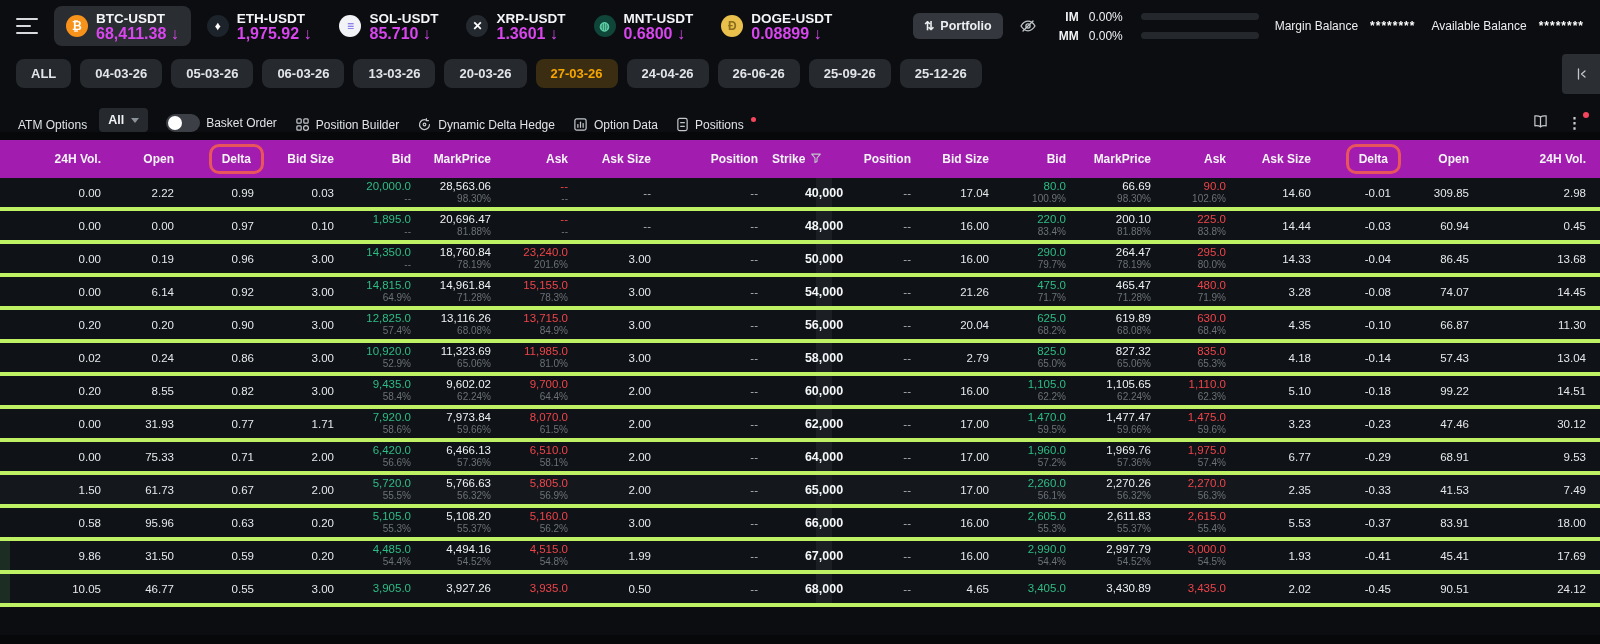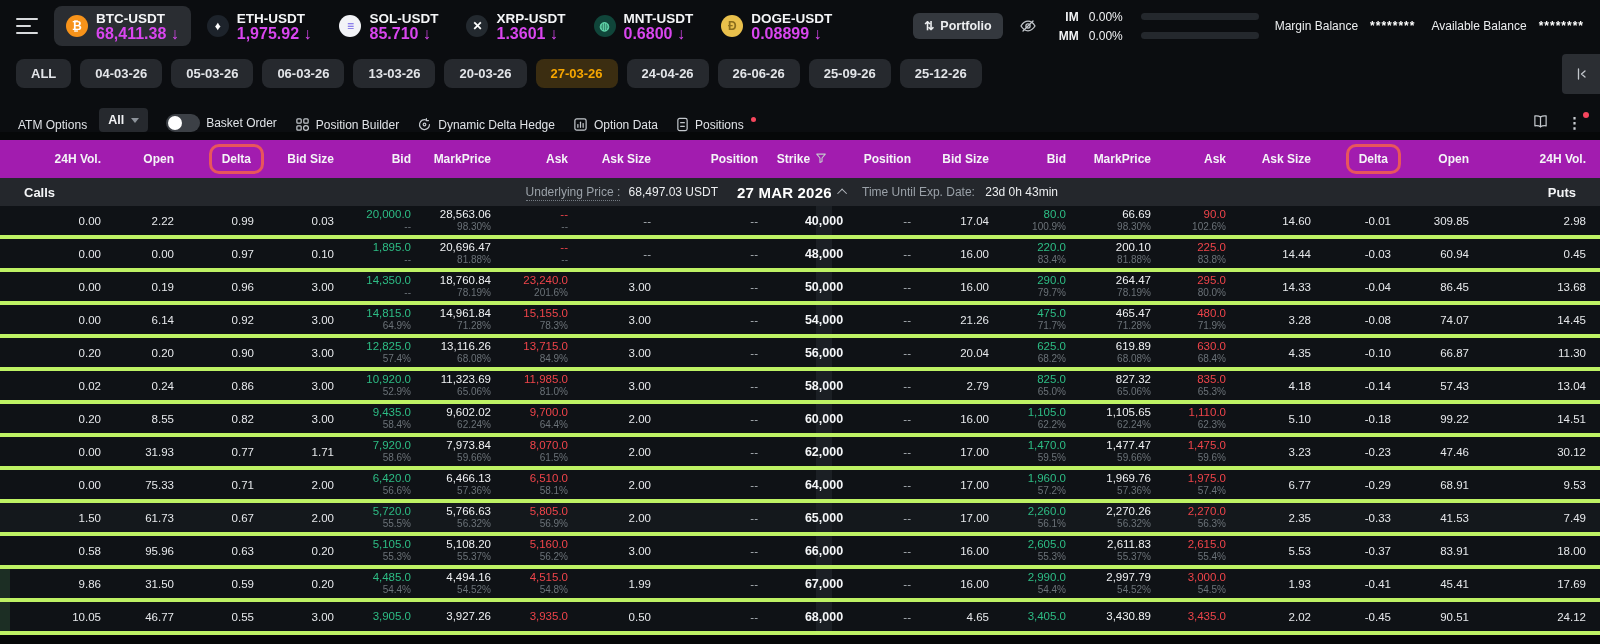--- a/index.html
+++ b/index.html
@@ -52,21 +52,21 @@
   .toolbar-right { margin-left:auto; display:flex; align-items:center; gap:18px; }
   .dots { position:relative; font-size:15px; font-weight:bold; color:#c9ccd1; cursor:pointer; line-height:14px; }
   .dots .dot-badge { position:absolute; top:-4px; right:-7px; width:6px; height:6px; border-radius:50%; background:#f6465d; }
 
   .spacer { height:8px; background:#060809; }
 
   
   .cols { display:grid; grid-template-columns:115px 73px 80px 80px 77px 80px 77px 83px 107px 60px 93px 78px 77px 85px 75px 85px 80px 78px 1fr; }
   .thead { height:38px; background:#a21caf; align-items:center; }
   .hcell { display:flex; align-items:center; justify-content:flex-end; padding-right:14px; font-size:12px; font-weight:bold; color:#f4f5f7; overflow:visible; white-space:nowrap; }
-  .hcell.center { justify-content:center; padding-right:0; gap:5px; }
+  .hcell.center { justify-content:flex-start; padding-right:0; gap:5px; }
   .redbox { border:3px solid #e8565c; border-radius:10px; padding:5px 10px; margin:-5px -10px; position:relative; z-index:5; }
 
   .subbar { height:28px; background:#24272c; position:relative; font-size:12px; }
   .sub-calls { position:absolute; left:24px; top:50%; transform:translateY(-50%); font-size:13px; font-weight:bold; color:#f4f5f7; }
   .sub-puts { position:absolute; right:24px; top:50%; transform:translateY(-50%); font-size:13px; font-weight:bold; color:#f4f5f7; }
   .sub-underlying { position:absolute; right:882px; top:50%; transform:translateY(-50%); white-space:nowrap; }
   .sub-underlying .lab { color:#9aa1a8; border-bottom:1px dotted #747b83; padding-bottom:1px; }
   .sub-underlying .val { color:#eceef0; margin-left:5px; }
   .sub-expiry { position:absolute; left:737px; top:50%; transform:translateY(-50%); display:flex; align-items:center; gap:8px; white-space:nowrap; }
   .sub-expiry .exp { font-size:15px; font-weight:bold; color:#fff; letter-spacing:.2px; }
@@ -295,36 +295,20 @@
       <div class="hcell">MarkPrice</div>
       <div class="hcell">Ask</div>
       <div class="hcell">Ask Size</div>
       <div class="hcell">
         <span class="redbox">Delta</span>
       </div>
       <div class="hcell">Open</div>
       <div class="hcell">24H Vol.</div>
     </div>
 
-  <div class="subbar">
-    <span class="sub-calls">Calls</span>
-    <span class="sub-underlying">
-      <span class="lab">Underlying Price :</span>
-      <span class="val">68,497.03 USDT</span>
-    </span>
-    <span class="sub-expiry">
-      <span class="exp">27 MAR 2026</span>
-      <span class="chev-up"></span>
-    </span>
-    <span class="sub-time">
-      <span class="lab">Time Until Exp. Date:</span>
-      <span class="val">23d 0h 43min</span>
-    </span>
-    <span class="sub-puts">Puts</span>
-  </div>
 
   <div class="rows" id="rows">
       <div class="trow cols">
         <div class="cell">
           <span class="v">0.00</span>
         </div>
         <div class="cell">
           <span class="v">2.22</span>
         </div>
         <div class="cell">

